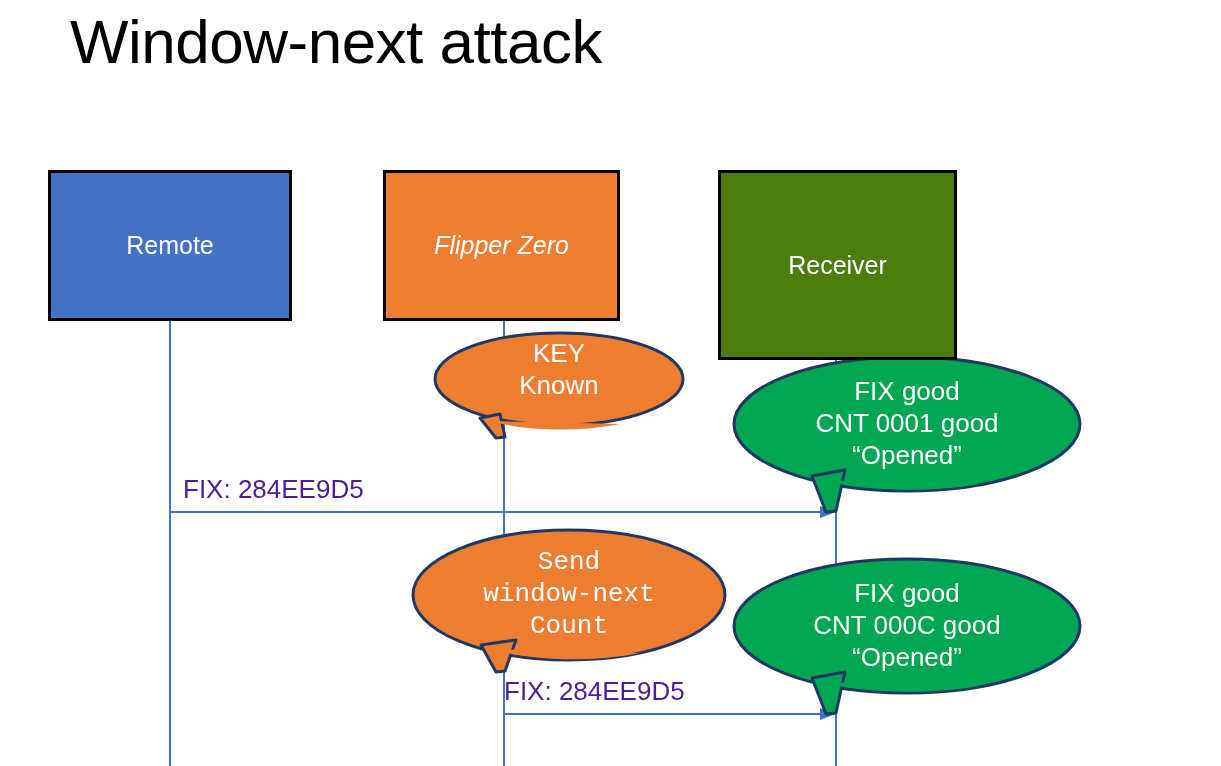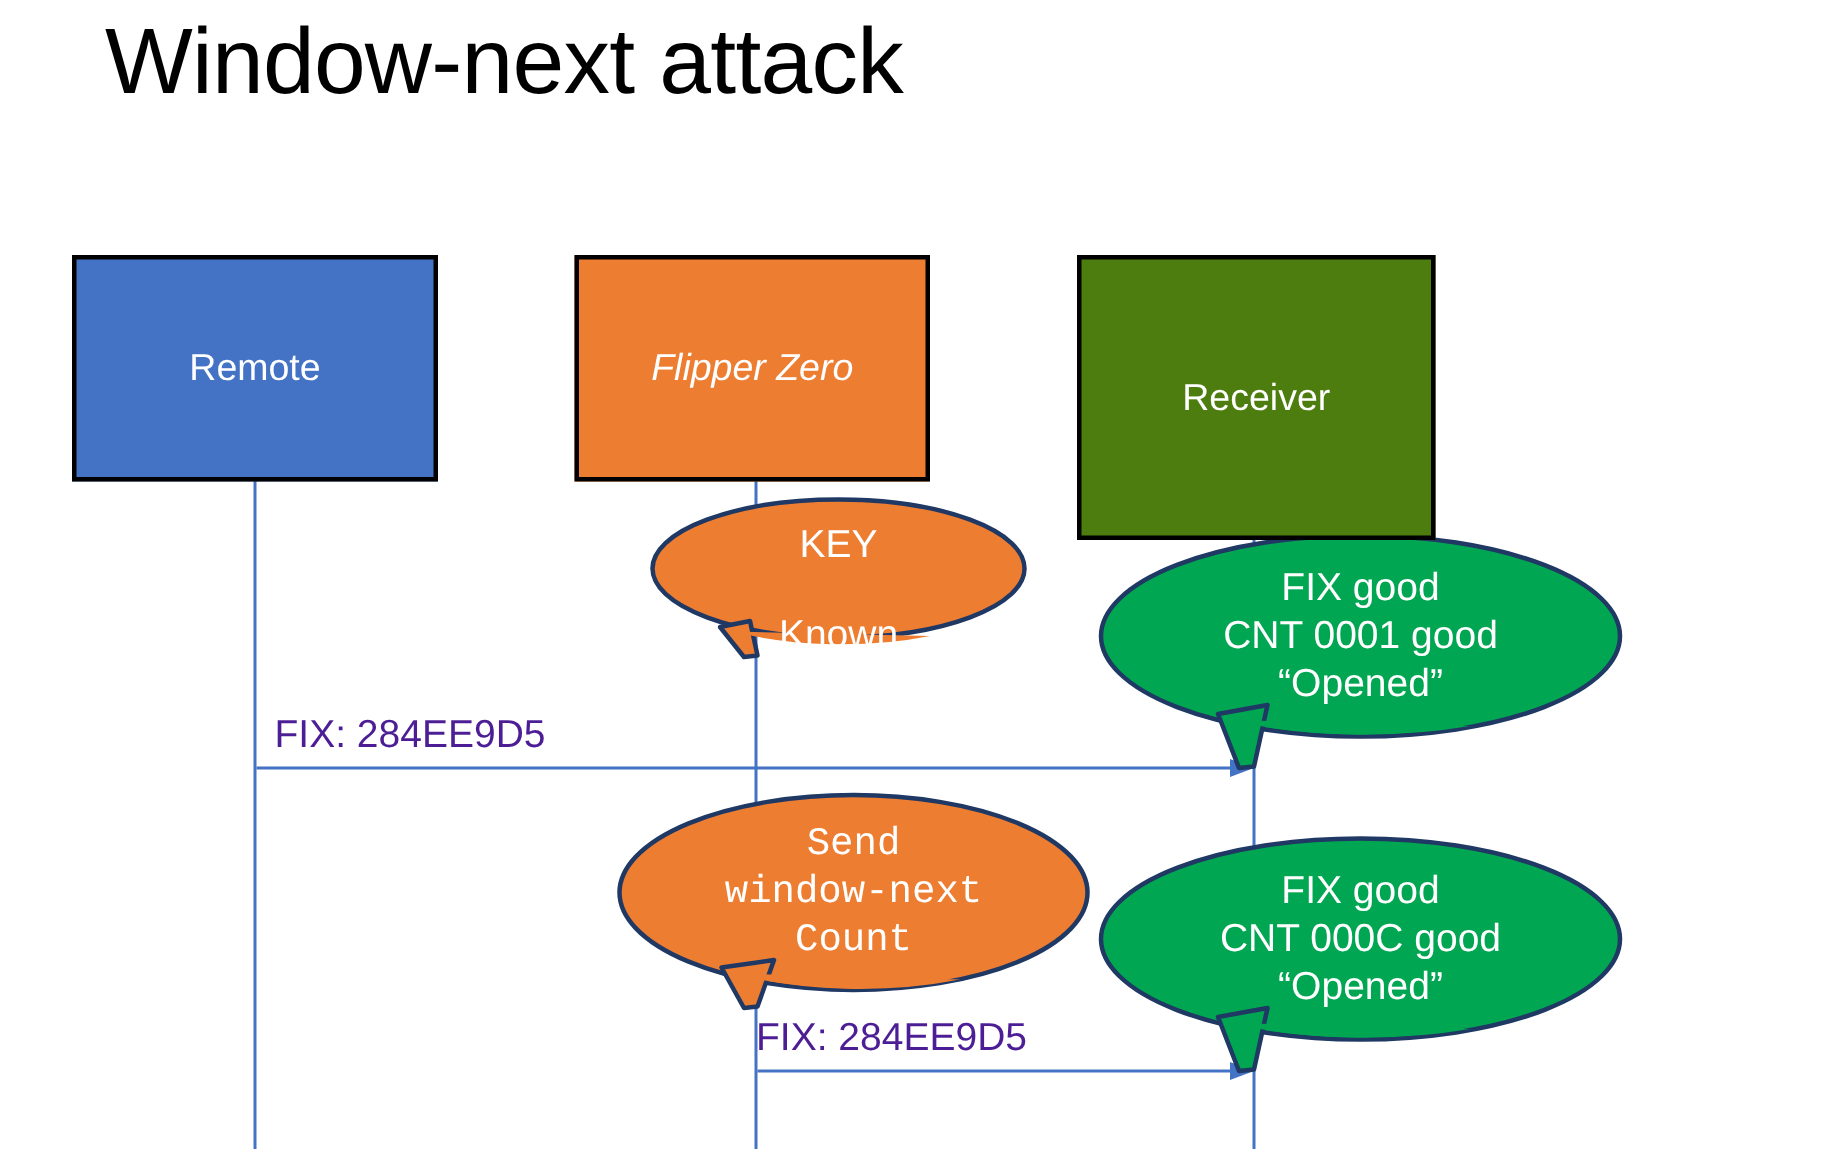--- a/index.html
+++ b/index.html
@@ -108,21 +108,21 @@
   </div>
 
   <div class="actor-box" style="left:383px; top:170px; width:237px; height:151px; background:#ED7D31;font-style:italic;">
     <span>Flipper Zero</span>
   </div>
 
   <div class="actor-box" style="left:718px; top:170px; width:239px; height:190px; background:#4d7c0f;">
     <span>Receiver</span>
   </div>
 
-  <div class="bubble-text" style="left:435px; top:347px; width:248px; height:92px;justify-content:space-between;">
+  <div class="bubble-text" style="left:435px; top:324px; width:248px; height:92px;">
     <span>KEY</span>
     <span>Known</span>
   </div>
 
   <div class="bubble-text" style="left:734px; top:357px; width:346px; height:134px;">
     <span>FIX good</span>
     <span>CNT 0001 good</span>
     <span>“Opened”</span>
   </div>
 

